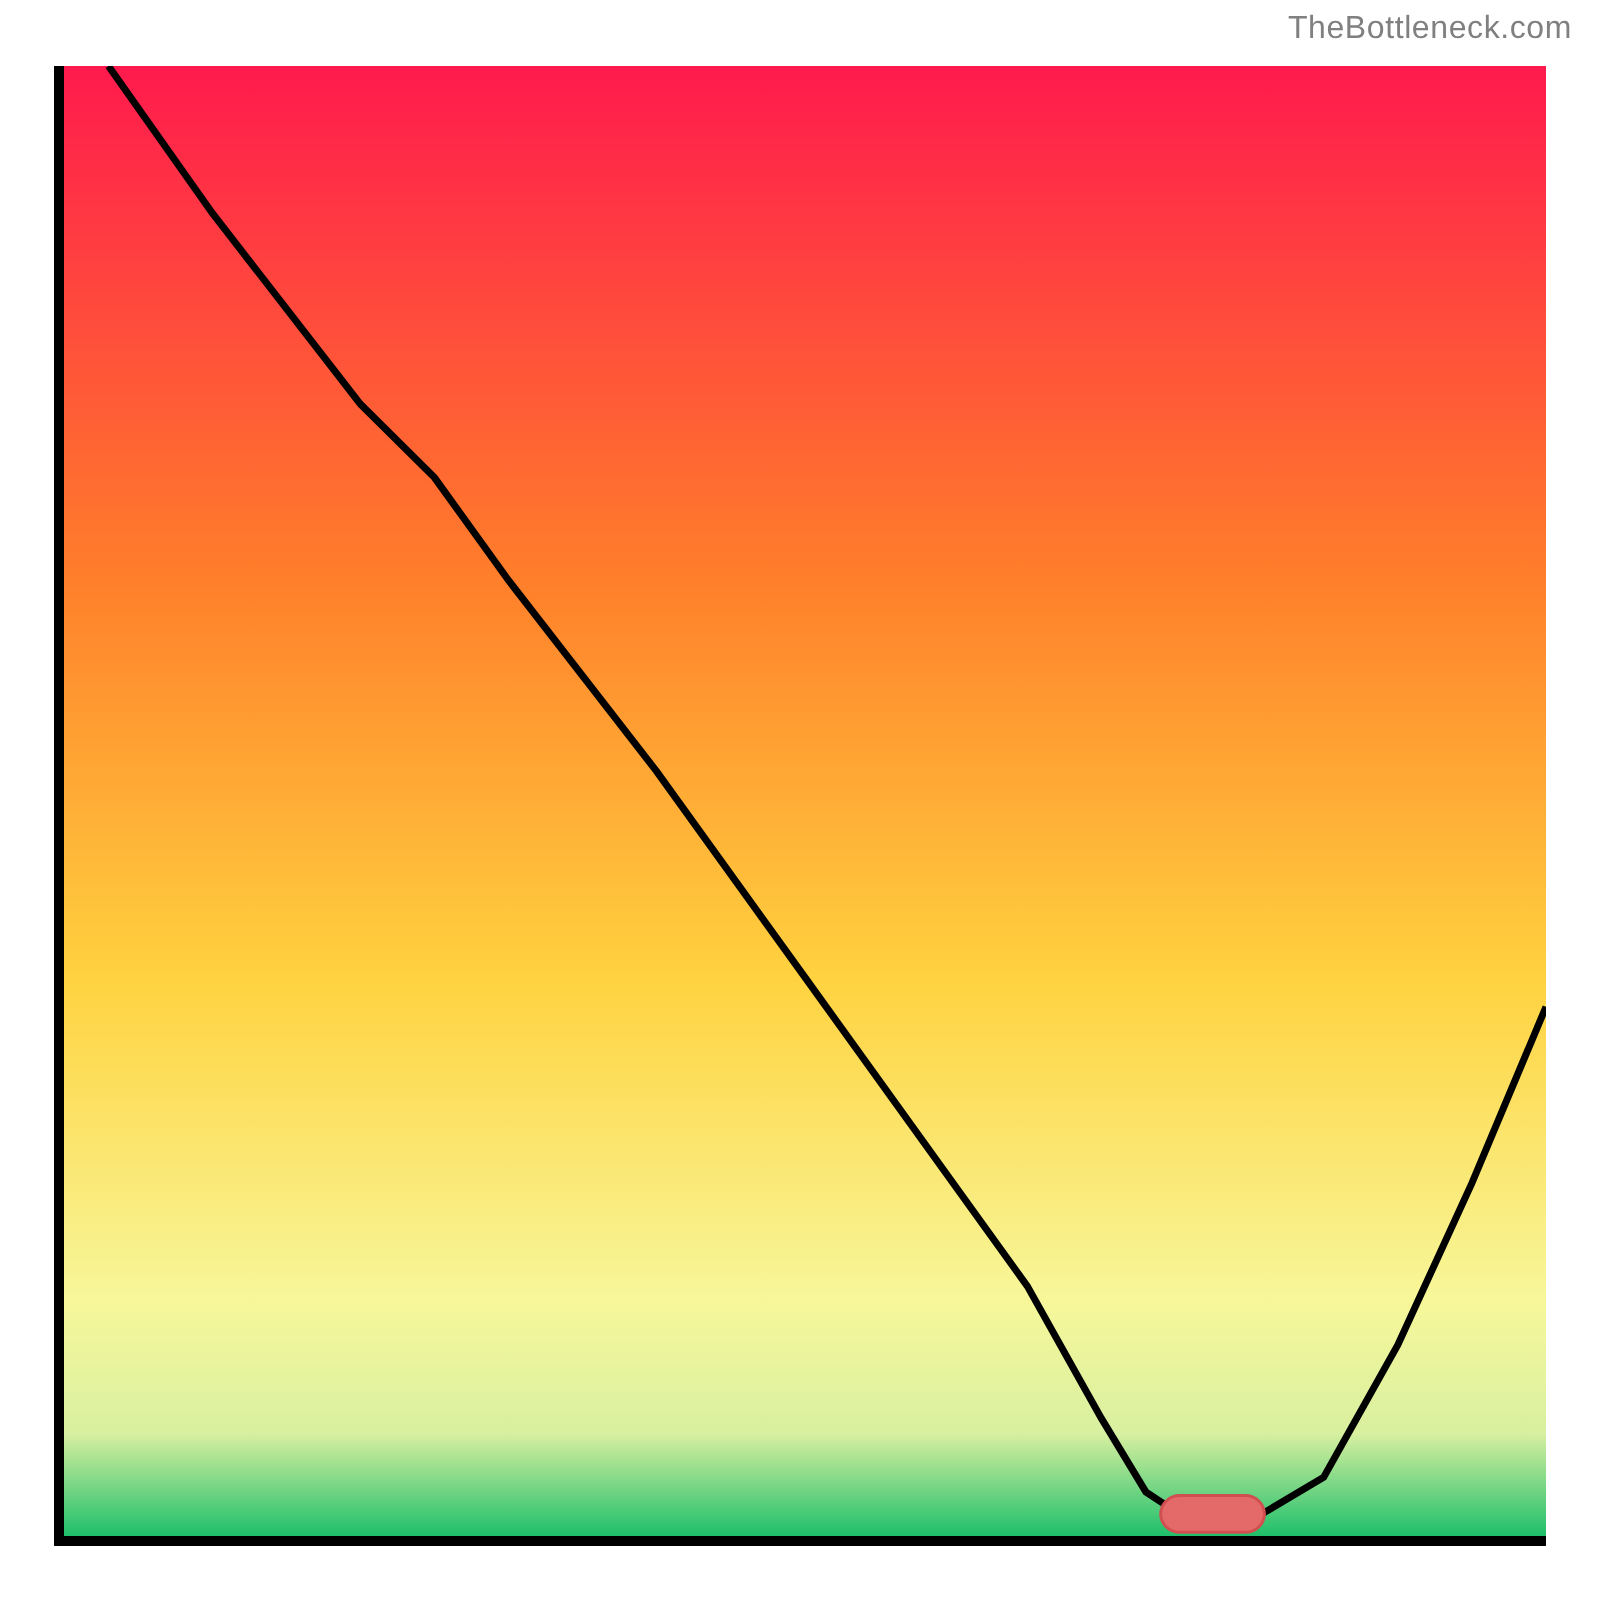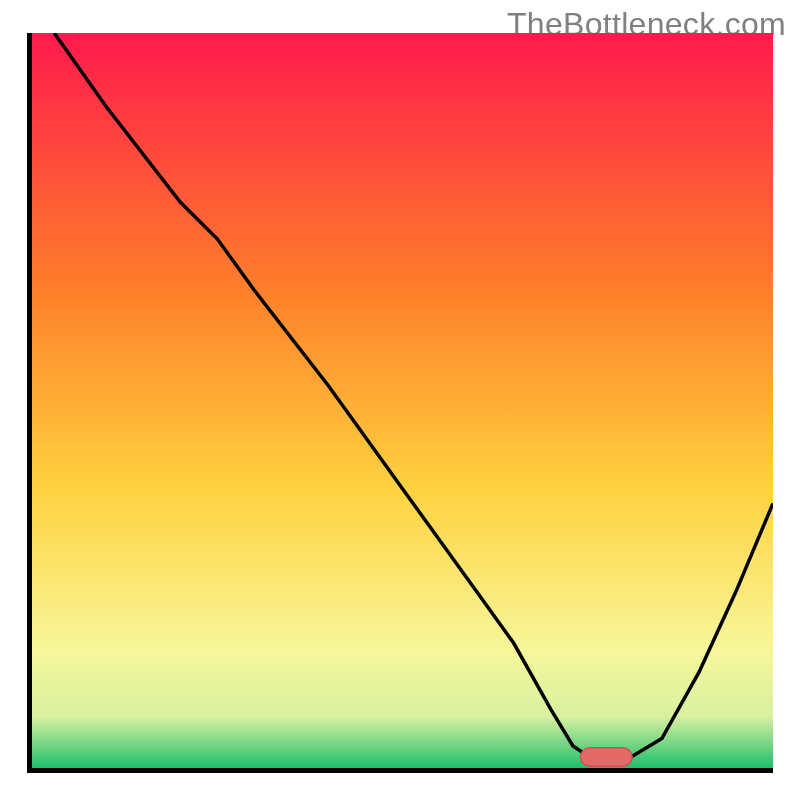--- a/index.html
+++ b/index.html
@@ -14,21 +14,21 @@
   .wrap {
     position: relative;
     width: 800px;
     height: 800px;
   }
   .watermark {
     position: absolute;
     top: 6px;
     right: 14px;
     color: #808080;
-    font-size: 32px;
+    font-size: 16px;
     letter-spacing: 0.3px;
     font-weight: 500;
   }
   .plot {
     position: absolute;
     left: 27px;
     top: 33px;
     width: 746px;
     height: 740px;
     border: 5px solid #000;

